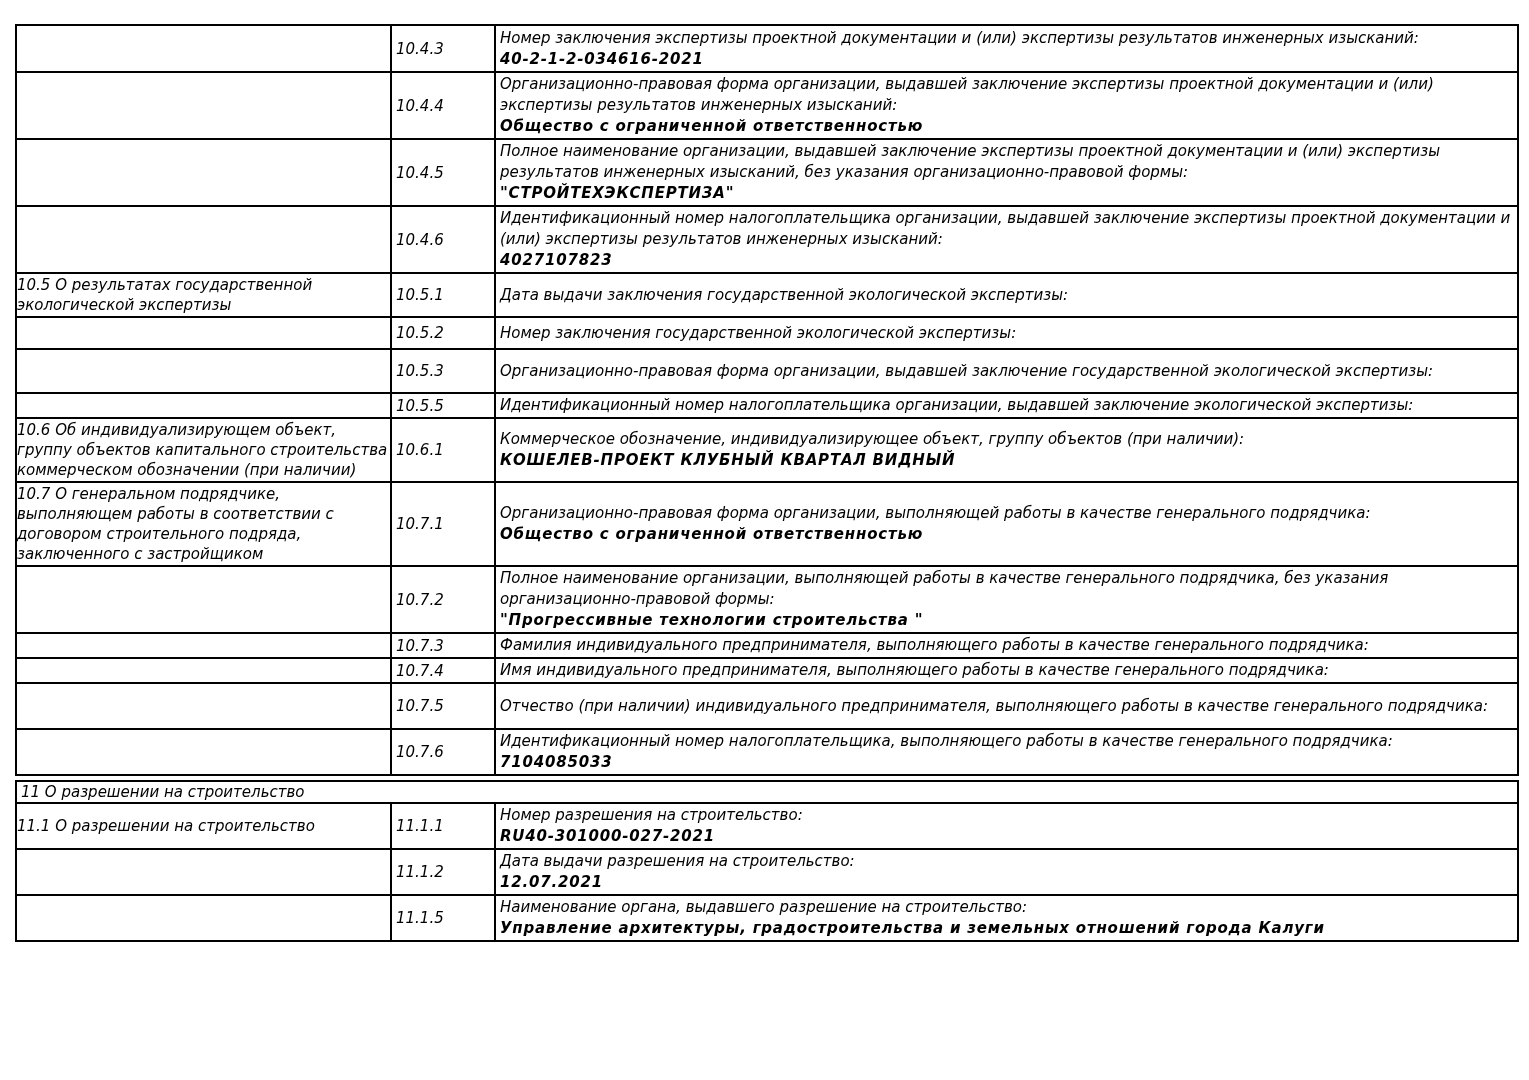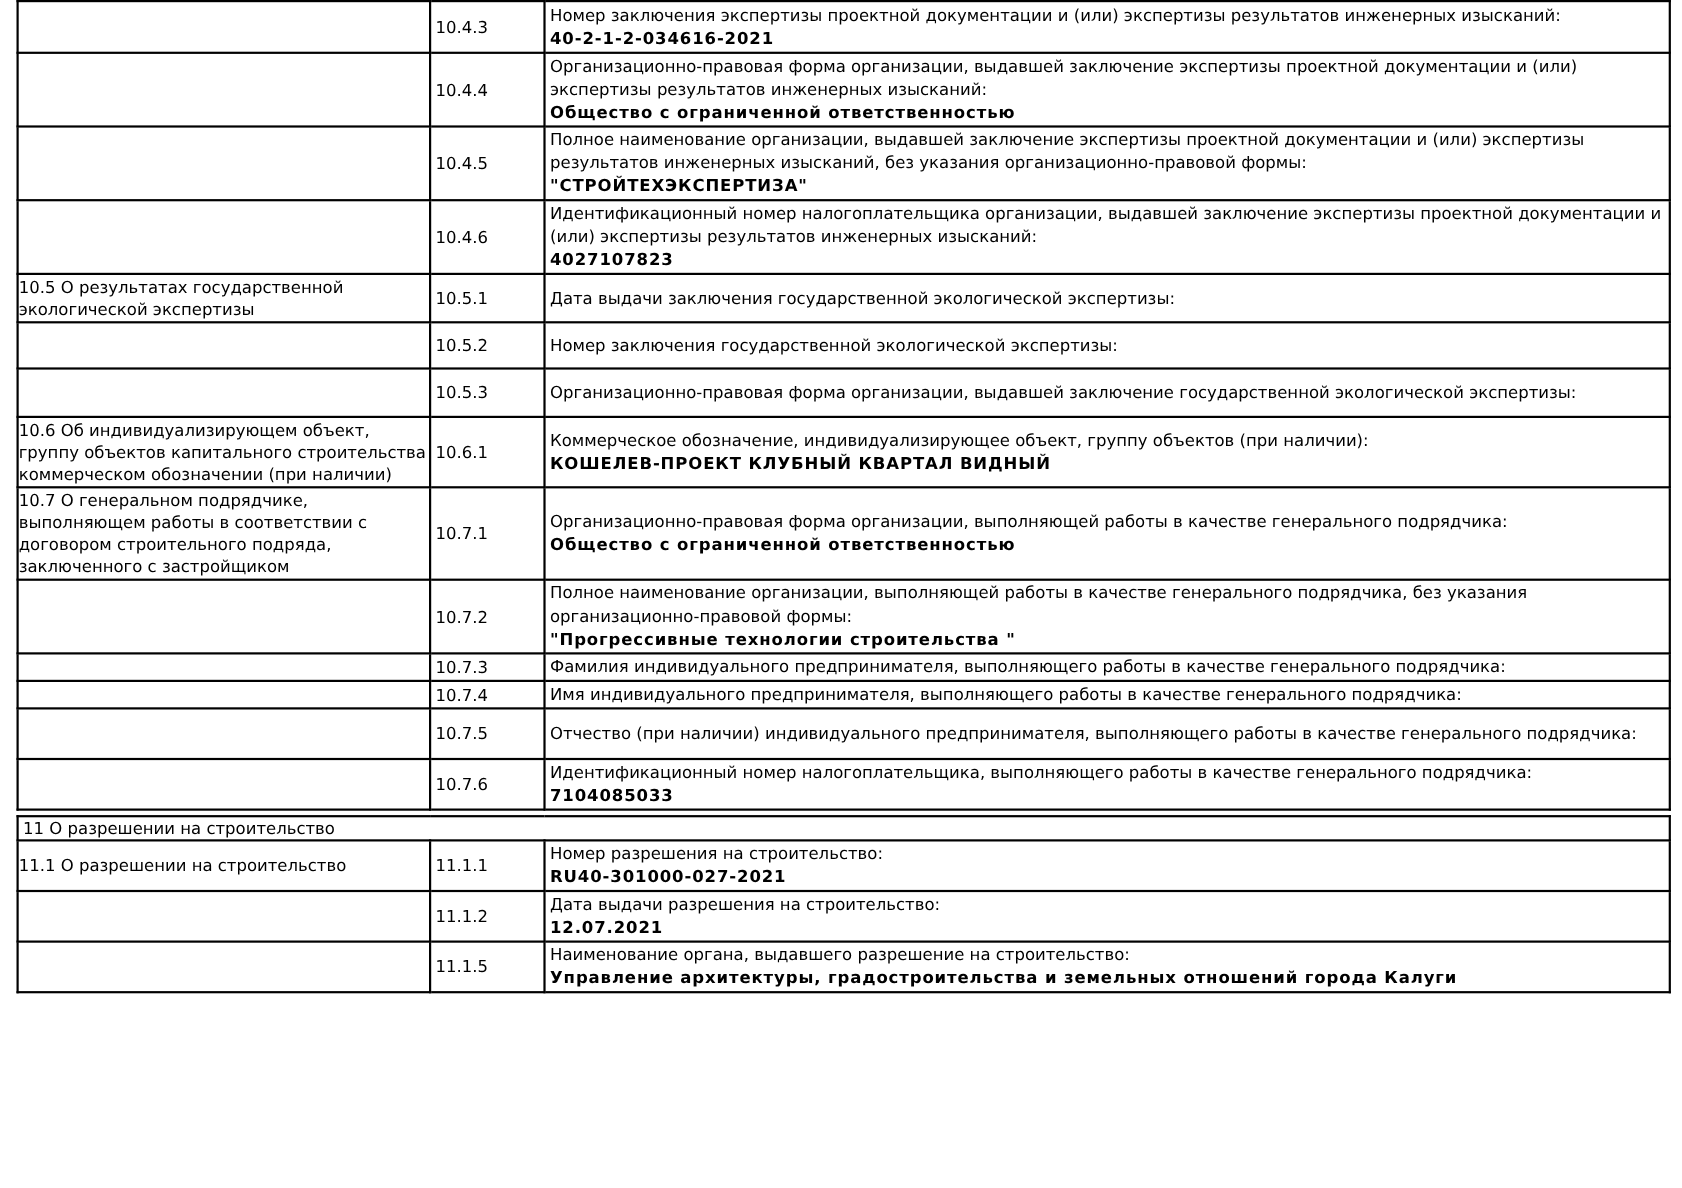--- a/index.html
+++ b/index.html
@@ -10,22 +10,22 @@
     color:#000000;
     overflow:hidden;
   }
   .page { position:relative; width:1529px; height:1080px; background:#ffffff; }
   table.decl {
     border-collapse:collapse;
     table-layout:fixed;
     width:1502px;
     margin-left:15px;
   }
-  #table-10 { margin-top:0; }
-  #table-11 { margin-top:4px; }
+  #table-10 { margin-top:24px;font-style:italic; }
+  #table-11 { margin-top:4px;font-style:italic; }
   col.c1 { width:375px; }
   col.c2 { width:104px; }
   col.c3 { width:1023px; }
   td {
     border:2px solid #000000;
     vertical-align:middle;
     overflow:hidden;
   }
   td.cell-section { padding:1px 0; font-size:15px; line-height:20px; }
   td.cell-num     { padding:1px 4px; font-size:15px; line-height:20px; }
@@ -106,21 +106,21 @@
             <div>10.5 О результатах государственной экологической экспертизы</div>
           </td>
       <td class="cell-num">
             <div>10.5.1</div>
           </td>
       <td class="cell-field">
         <div class="field-label">Дата выдачи заключения государственной экологической экспертизы:</div>
       </td>
     </tr>
 
-    <tr style="height:42px">
+    <tr style="height:32px">
       <td class="cell-section">
             <div></div>
           </td>
       <td class="cell-num">
             <div>10.5.2</div>
           </td>
       <td class="cell-field">
         <div class="field-label">Номер заключения государственной экологической экспертизы:</div>
       </td>
     </tr>
@@ -131,20 +131,31 @@
           </td>
       <td class="cell-num">
             <div>10.5.3</div>
           </td>
       <td class="cell-field">
         <div class="field-label">Организационно-правовая форма организации, выдавшей заключение государственной экологической экспертизы:</div>
       </td>
     </tr>
 
 
+    <tr style="height:24px">
+      <td class="cell-section">
+            <div></div>
+          </td>
+      <td class="cell-num">
+            <div>10.5.5</div>
+          </td>
+      <td class="cell-field">
+        <div class="field-label">Идентификационный номер налогоплательщика организации, выдавшей заключение экологической экспертизы:</div>
+      </td>
+    </tr>
 
     <tr style="height:60px">
       <td class="cell-section">
             <div>10.6 Об индивидуализирующем объект, группу объектов капитального строительства коммерческом обозначении (при наличии)</div>
           </td>
       <td class="cell-num">
             <div>10.6.1</div>
           </td>
       <td class="cell-field">
         <div class="field-label">Коммерческое обозначение, индивидуализирующее объект, группу объектов (при наличии):</div>

